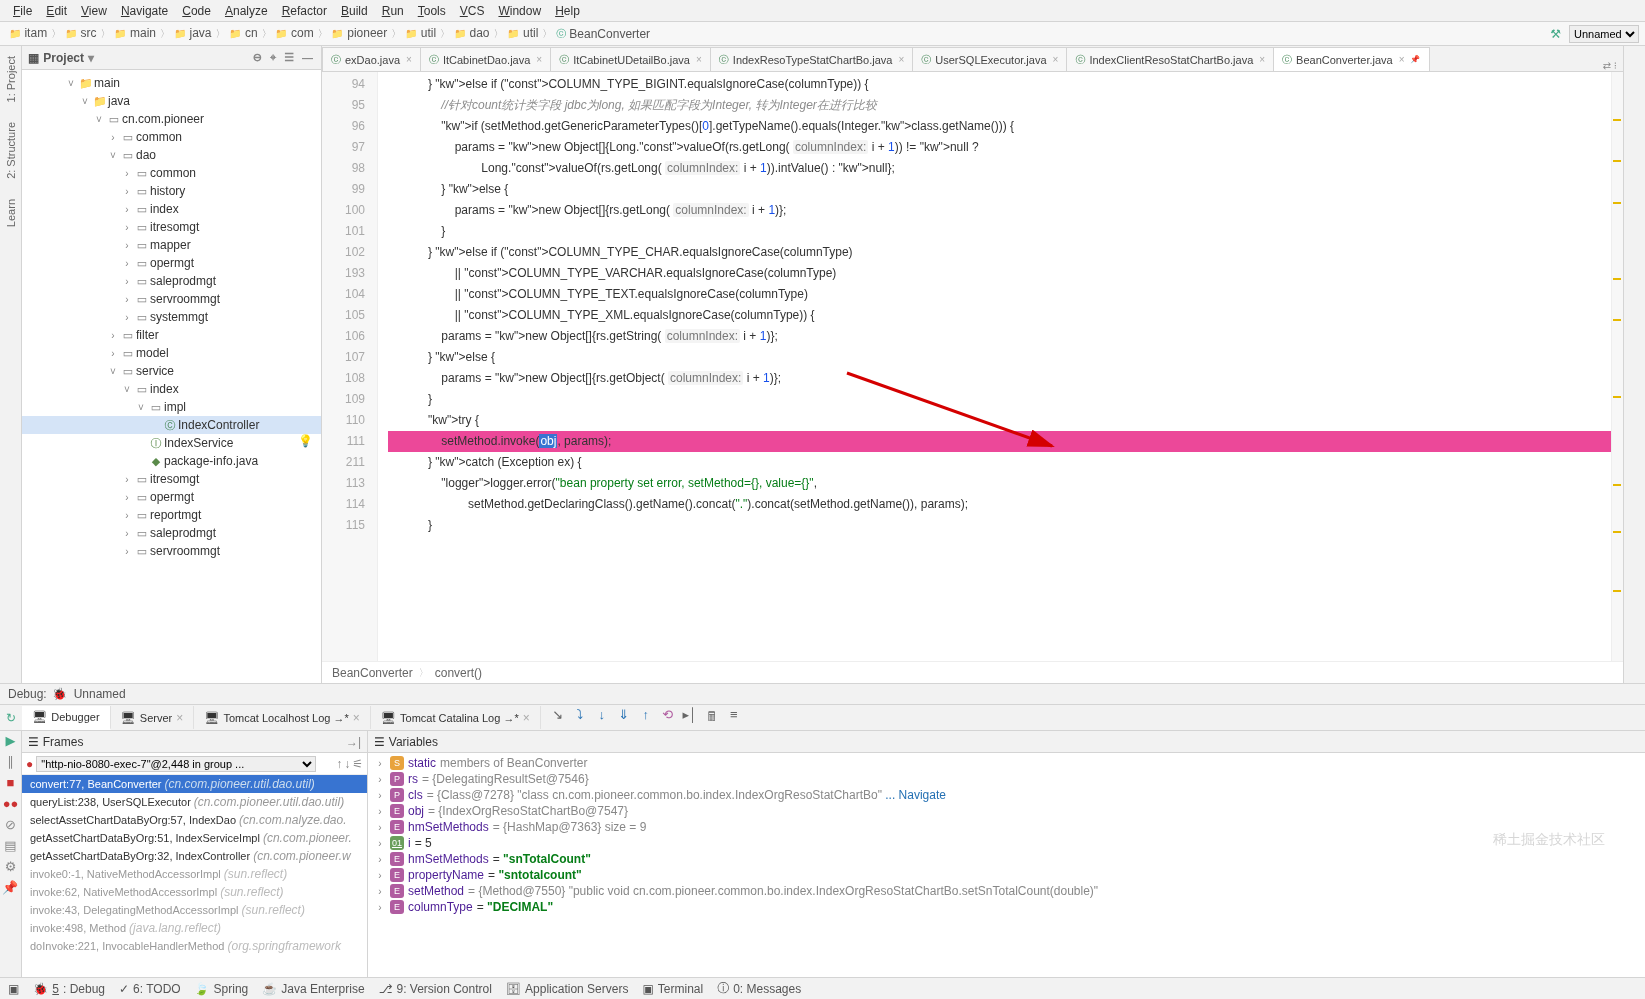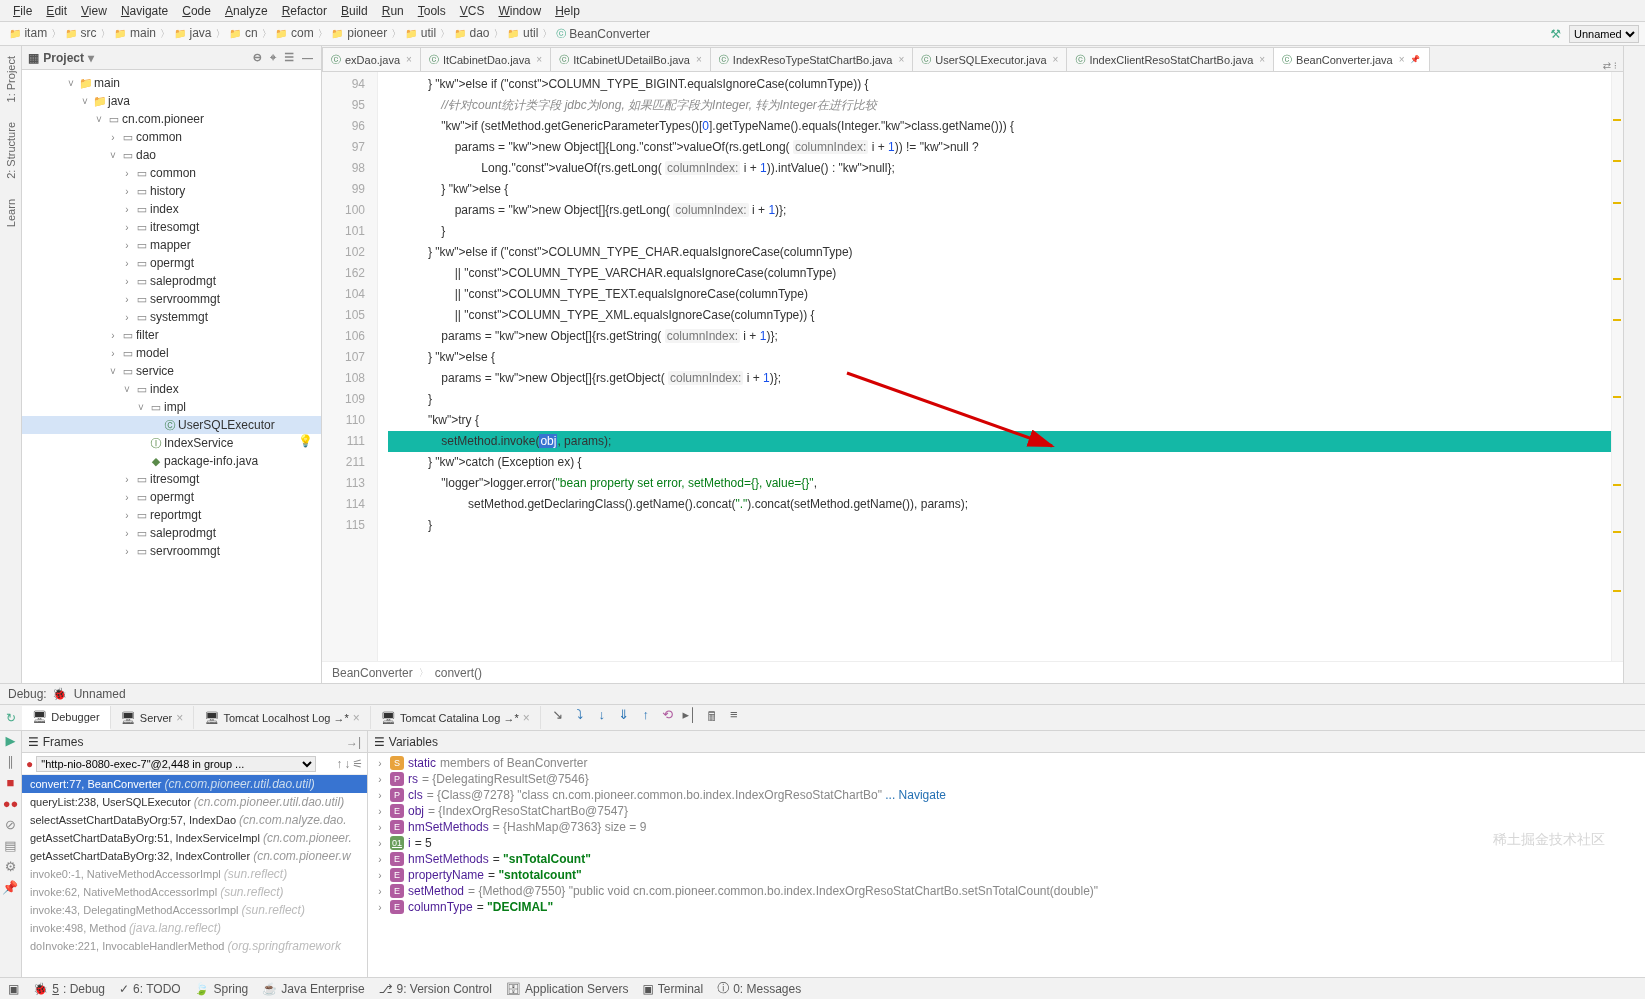--- a/index.html
+++ b/index.html
@@ -53,21 +53,21 @@
 .tabs .trail { margin-left:auto; font-size:10px; color:#888; padding:0 6px; }
 
 .code-wrap { flex:1; display:flex; min-height:0; position:relative; }
 .gutter { width:56px; background:#f7f7f7; border-right:1px solid #eee; text-align:right; color:#aaa; font-family:"JetBrains Mono",Consolas,monospace; font-size:12px; line-height:21px; padding:2px 12px 2px 0; user-select:none; }
 .gutter .bulb { position:absolute; left:42px; color:#d4a017; font-size:12px; }
 .code { flex:1; font-family:"JetBrains Mono",Consolas,monospace; font-size:12px; line-height:21px; padding:2px 0 2px 10px; white-space:pre; color:#333; overflow:hidden; }
 .code .str { color:#067d17; }
 .code .num { color:#1750eb; }
 .code .cmt { color:#8c8c8c; font-style:italic; }
 .code .hint { color:#787878; background:#f4f4f4; font-style:normal; padding:0 2px; border-radius:2px; }
-.code .hl-line { background:#14b8a6; display:inline-block; width:100%; }
+.code .hl-line { background:#ec4899; display:inline-block; width:100%; }
 .code .sel { background:#3874d1; color:#fff; padding:0 1px; }
 
 .arrow-overlay { position:absolute; pointer-events:none; }
 
 .editor-crumb { height:22px; border-top:1px solid #eee; display:flex; align-items:center; padding:0 10px; font-size:11px; color:#666; gap:6px; }
 .editor-crumb .sep::after { content:"〉"; color:#bbb; font-size:10px; }
 
 
 .stripe { width:12px; background:#f7f7f7; border-left:1px solid #eee; position:relative; }
 .stripe .mk { position:absolute; left:1px; width:8px; height:2px; background:#e6b800; }
@@ -259,21 +259,21 @@
           <span>index</span>
         </div>
         <div class="tree-row" style="padding-left: 112px;">
           <span class="exp">˅</span>
           <span class="ico ico-pkg">▭</span>
           <span>impl</span>
         </div>
         <div class="tree-row sel" style="padding-left: 126px;">
           <span class="exp"></span>
           <span class="ico ico-class">Ⓒ</span>
-          <span>UserSQLExecutor</span>
+          <span>IndexController</span>
         </div>
         <div class="tree-row" style="padding-left: 112px;">
           <span class="exp"></span>
           <span class="ico ico-int">Ⓘ</span>
           <span>IndexService</span>
         </div>
         <div class="tree-row" style="padding-left: 112px;">
           <span class="exp"></span>
           <span class="ico ico-java">◆</span>
           <span>package-info.java</span>
@@ -321,21 +321,21 @@
       <div class="gutter">
           <div>94</div>
           <div>95</div>
           <div>96</div>
           <div>97</div>
           <div>98</div>
           <div>99</div>
           <div>100</div>
           <div>101</div>
           <div>102</div>
-          <div>162</div>
+          <div>193</div>
           <div>104</div>
           <div>105</div>
           <div>106</div>
           <div>107</div>
           <div>108</div>
           <div>109</div>
           <div>110</div>
           <div style="position: relative;">111<span class="bulb" style="position:absolute; left:-24px;">💡</span></div>
           <div>211</div>
           <div>113</div>

